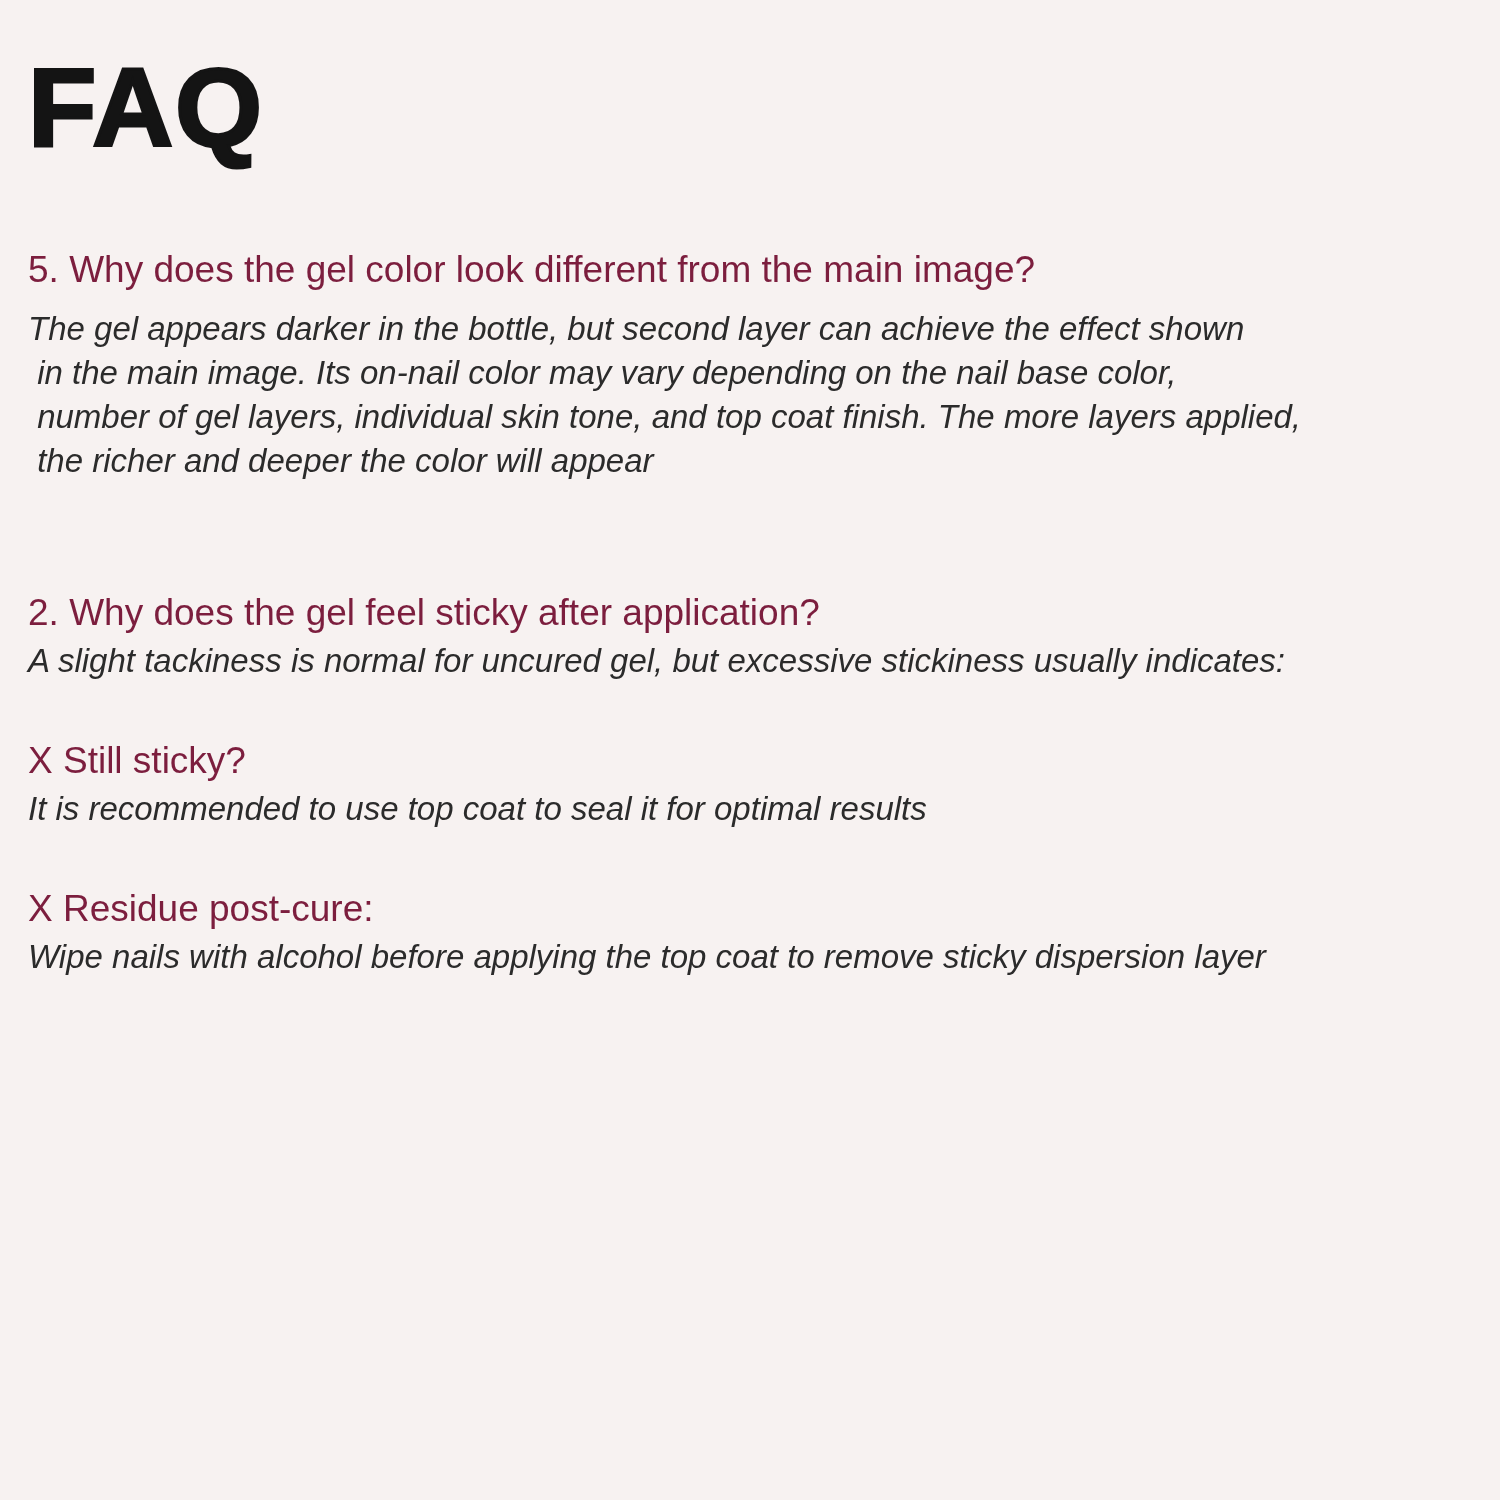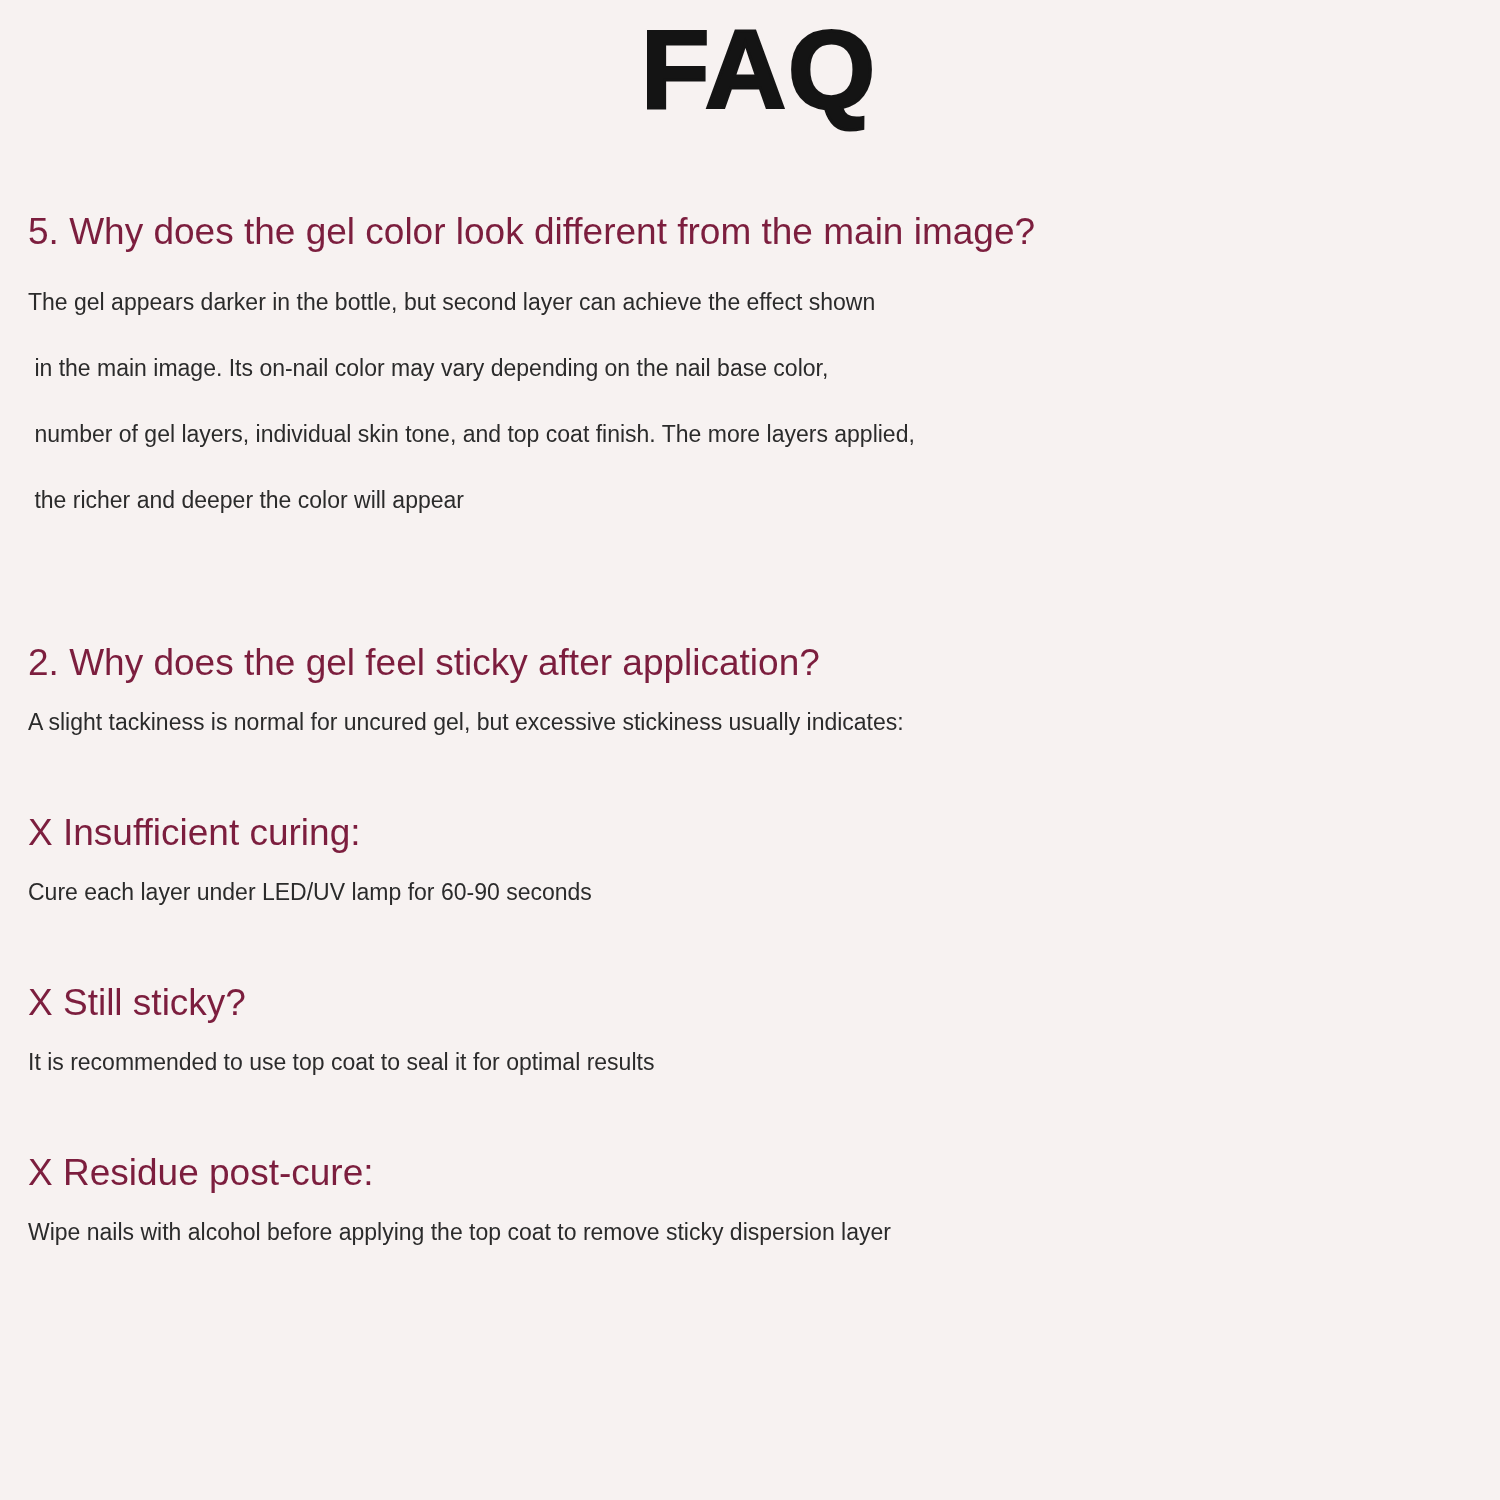--- a/index.html
+++ b/index.html
@@ -15,41 +15,42 @@
     overflow: hidden;
     position: relative;
   }
   .page {
     box-sizing: border-box;
     width: 1500px;
     height: 1500px;
     padding: 0 10px 0 28px;
   }
   .faq-title {
+    margin-top: 38px;
     line-height: 140px;
     font-size: 112px;
     font-weight: 900;
     letter-spacing: 2px;
-    text-align: center;
     color: var(--title, #141414);
     -webkit-text-stroke: 3px var(--title, #141414);
   }
   .heading {
     font-size: 37px;
     line-height: 47px;
     font-weight: 500;
     color: var(--accent, #7c1e3e);
     white-space: pre;
   }
   .body-text {
-    font-size: 23px;
-    line-height: 66px;
+    font-size: 33px;
+    line-height: 44px;
     font-weight: 400;
     color: var(--text, #2b2b2b);
     white-space: pre;
+    font-style: italic;
   }
   .q1 { margin-top: 68px; }
   .q1 .body-text { margin-top: 14px; }
   .q2 { margin-top: 106px; }
   .q2 .body-text { margin-top: 3px; }
   .issue { margin-top: 54px; }
   .issue .body-text { margin-top: 3px; }
 </style>
 </head>
 <body>
@@ -65,24 +66,20 @@
  number of gel layers, individual skin tone, and top coat finish. The more layers applied,
  the richer and deeper the color will appear</div>
   </div>
 
   <div class="section q2">
     <div class="heading">2. Why does the gel feel sticky after application?</div>
     <div class="body-text">A slight tackiness is normal for uncured gel, but excessive stickiness usually indicates:</div>
   </div>
 
 
-  <div class="section issue">
-    <div class="heading">X Insufficient curing:</div>
-    <div class="body-text">Cure each layer under LED/UV lamp for 60-90 seconds</div>
-  </div>
 
   <div class="section issue">
     <div class="heading">X Still sticky?</div>
     <div class="body-text">It is recommended to use top coat to seal it for optimal results</div>
   </div>
 
   <div class="section issue">
     <div class="heading">X Residue post-cure:</div>
     <div class="body-text">Wipe nails with alcohol before applying the top coat to remove sticky dispersion layer</div>
   </div>

